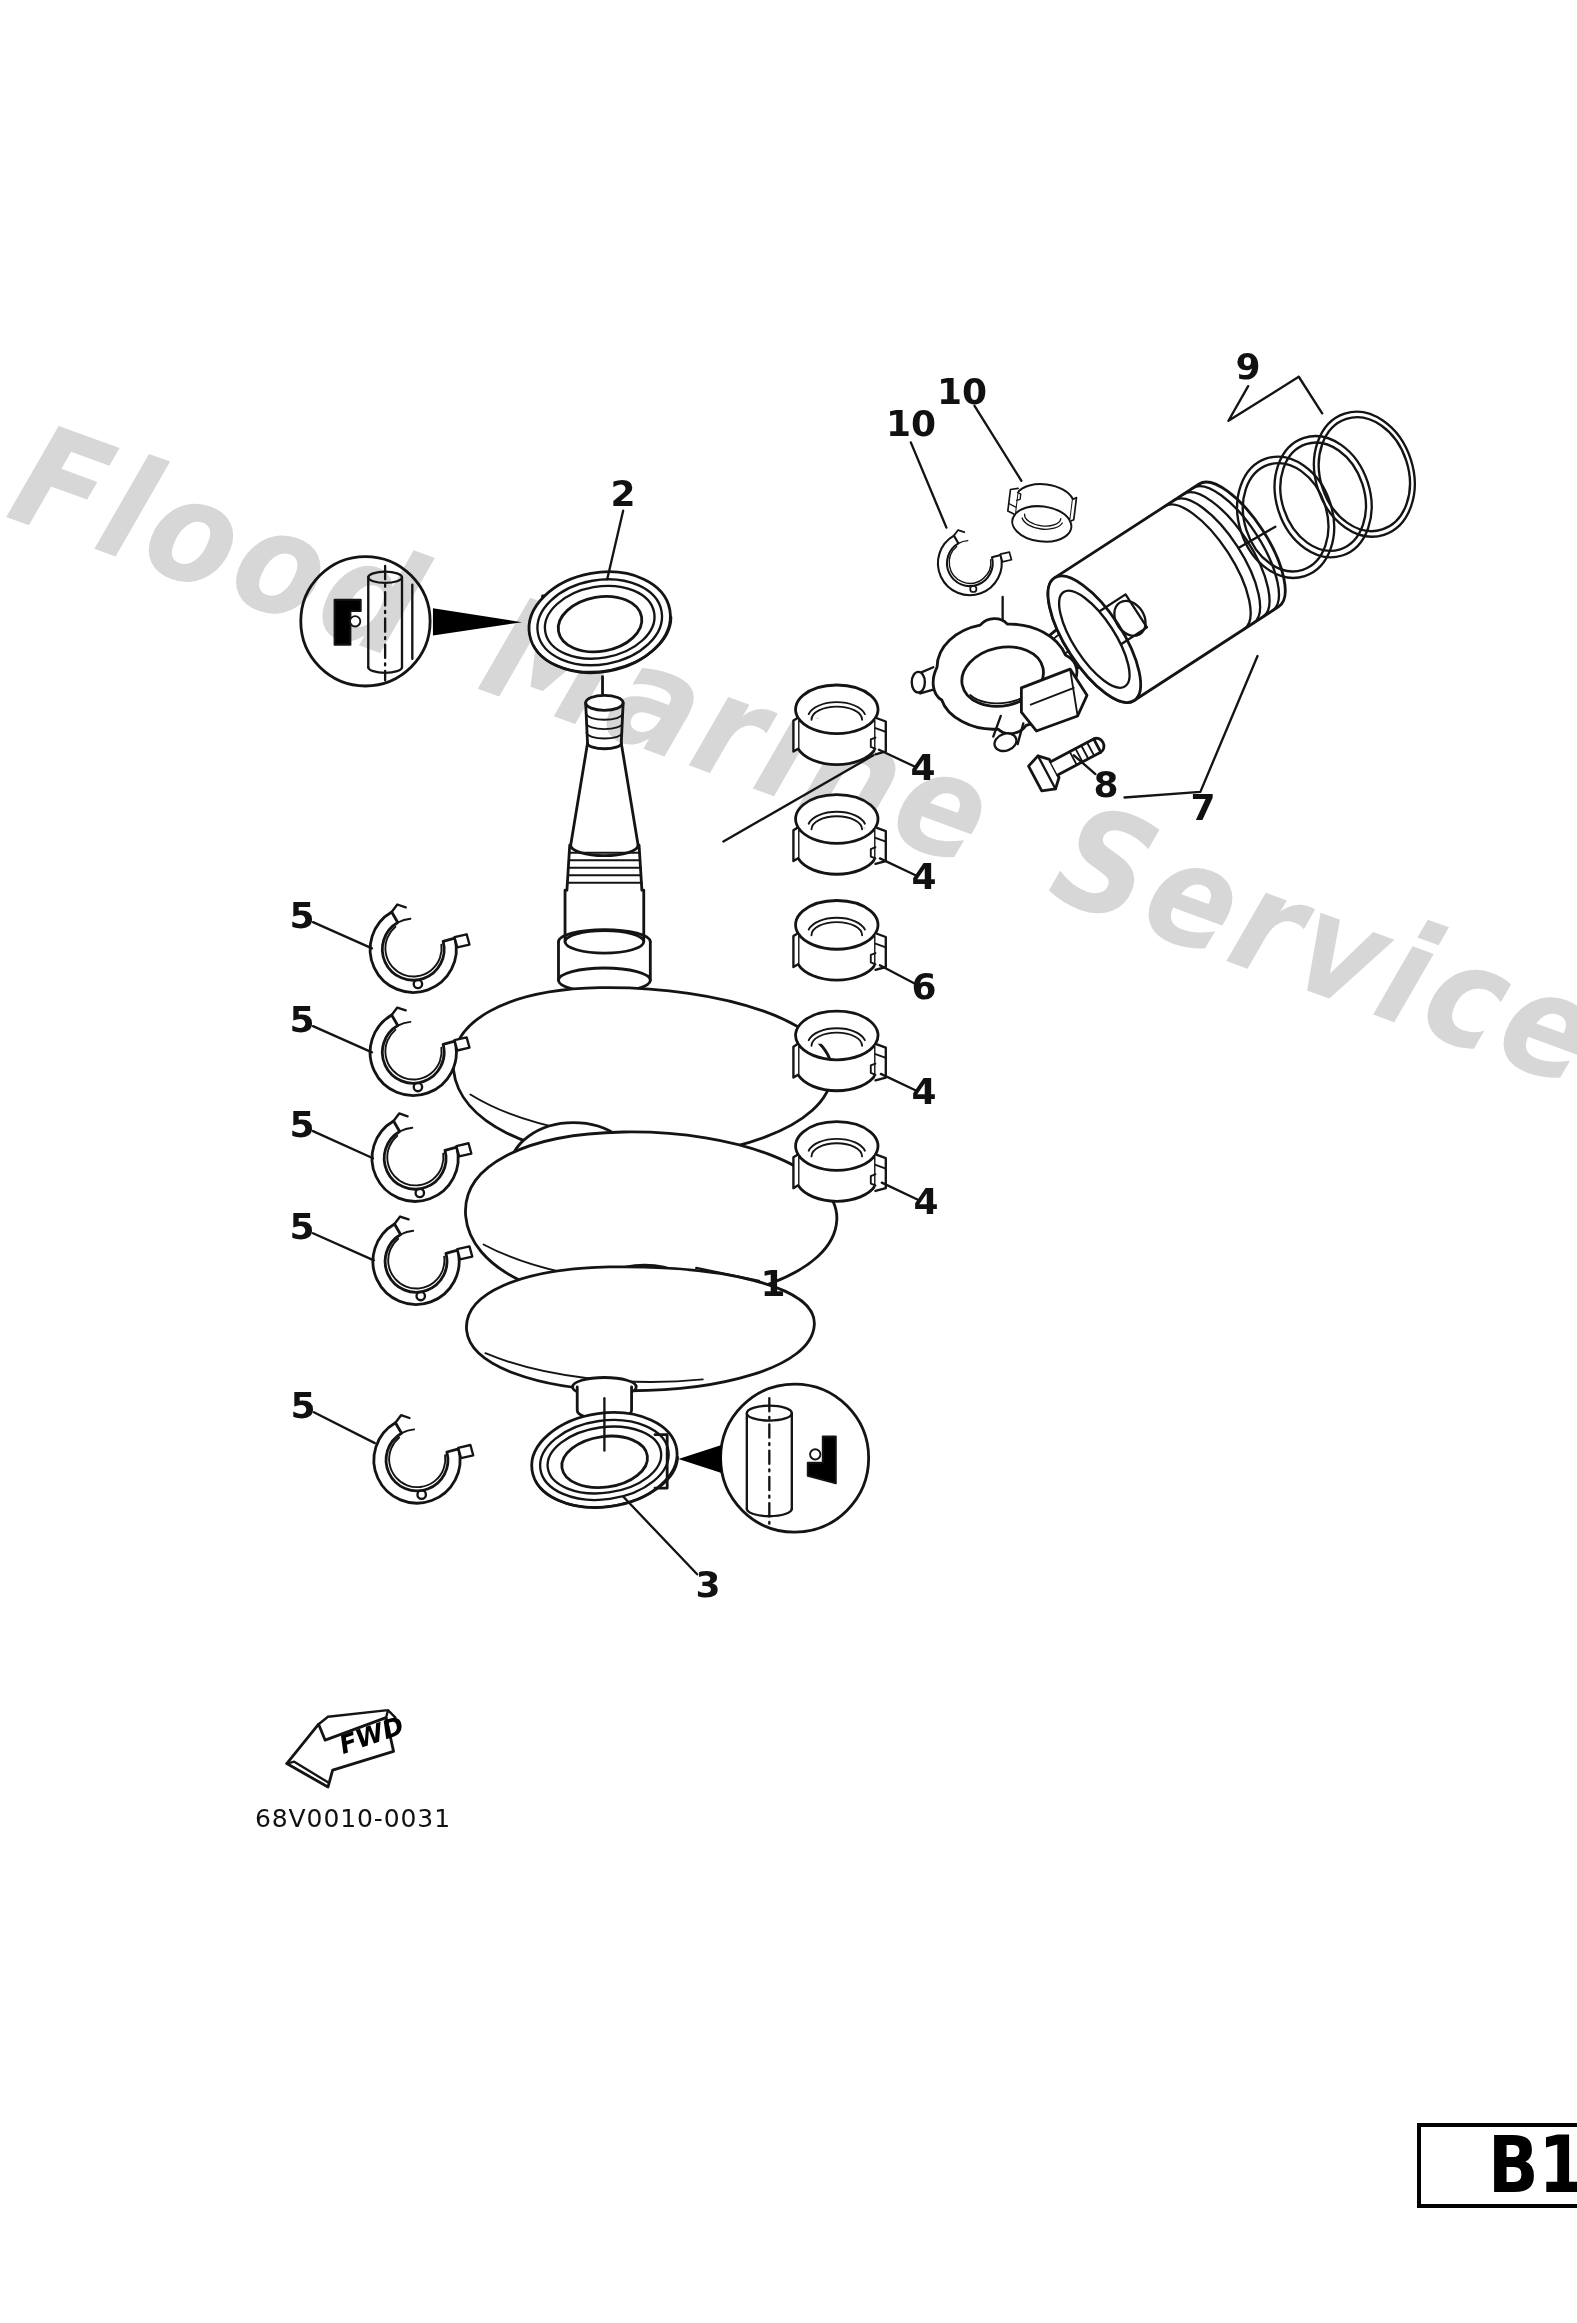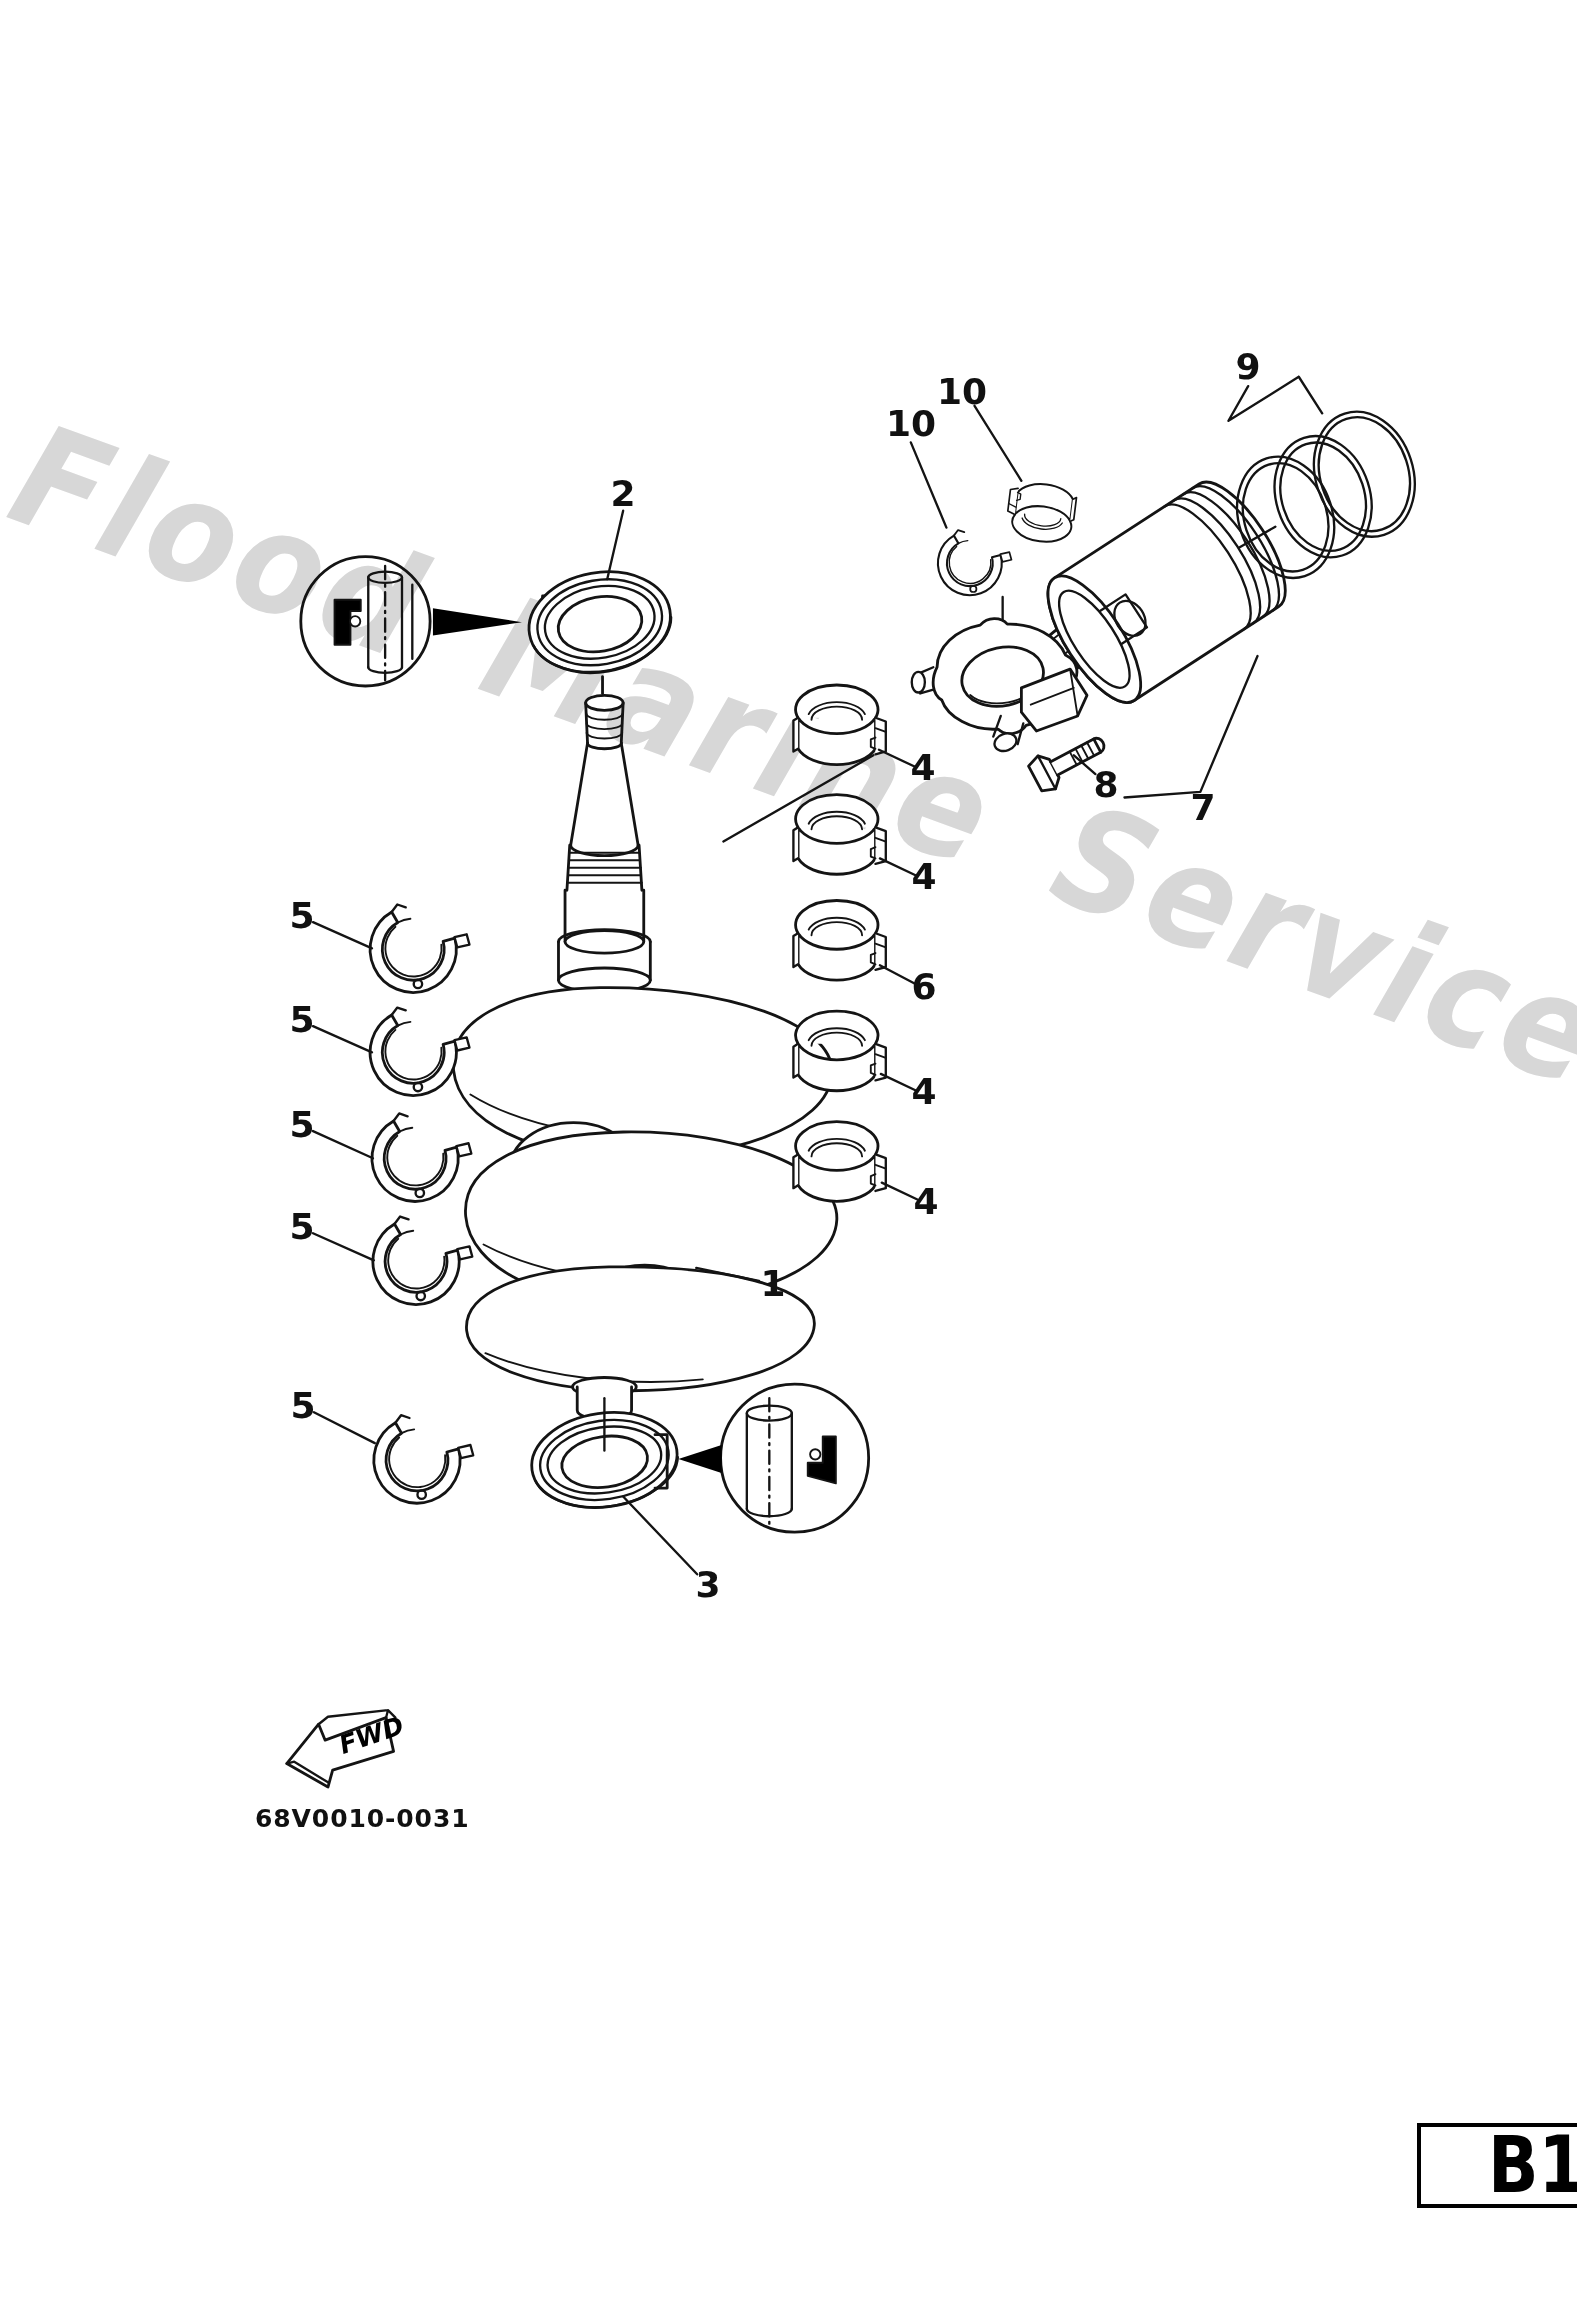--- a/index.html
+++ b/index.html
@@ -31,21 +31,21 @@
     font-size:36px;
     font-weight:bold;
     color:#111;
     z-index:3;
     line-height:1;
   }
   #drawing-code{
     position:absolute;
     left:255px;top:1804px;
     font-size:25px;
-    font-weight:bold;
+    font-weight:normal;
     letter-spacing:0.9px;
     color:#111;
     z-index:3;
   }
   #page-box{
     position:absolute;
     left:1417px;top:2123px;
     width:187px;height:77px;
     border:4.7px solid #000;
     background:#fff;

